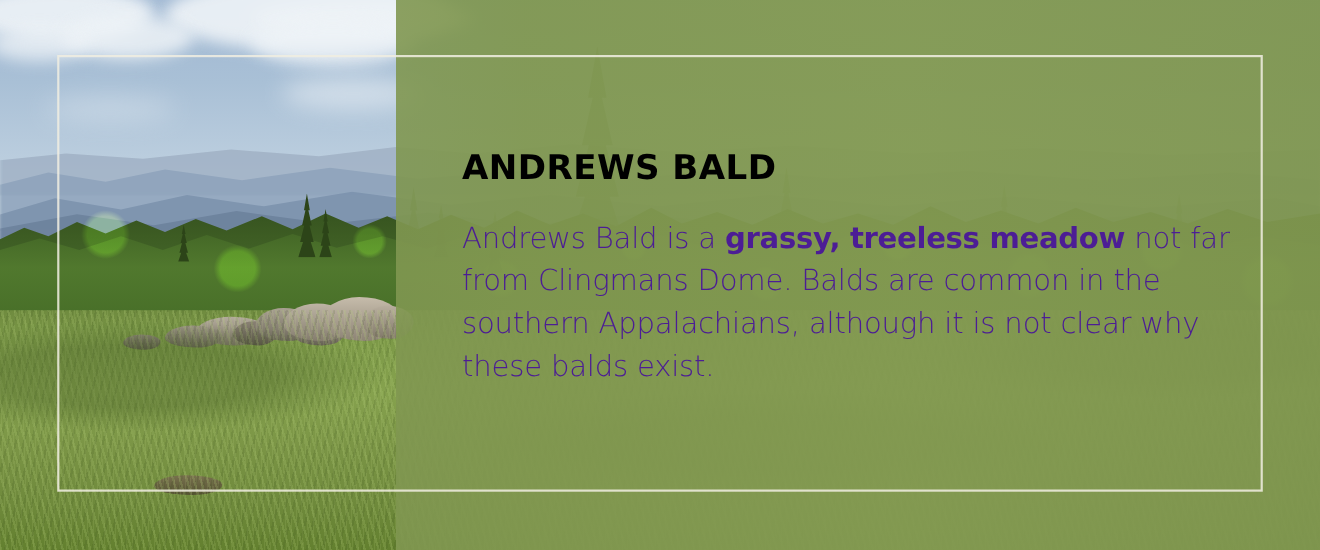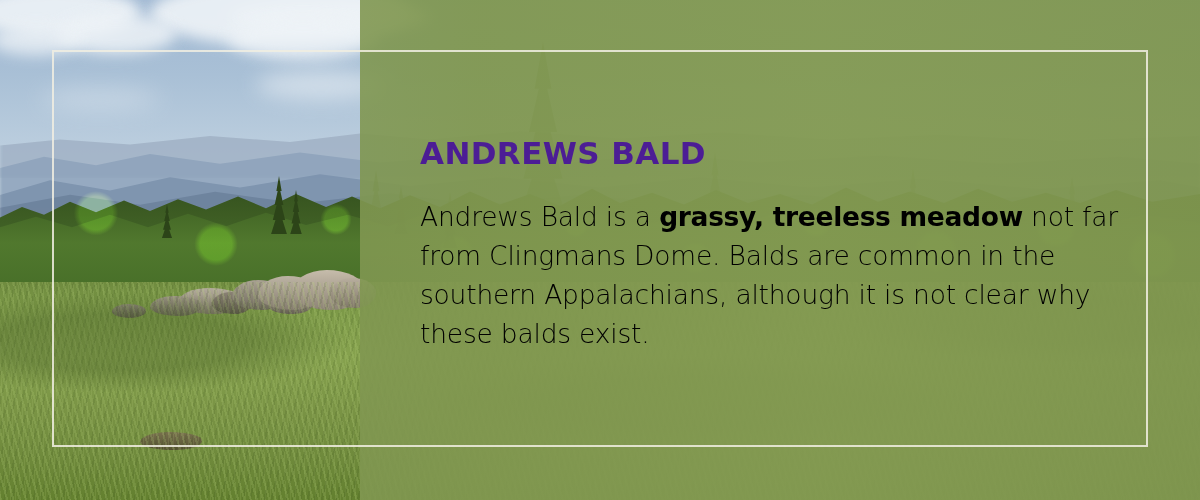--- a/index.html
+++ b/index.html
@@ -256,19 +256,19 @@
     <div class="meadow-tex"></div>
     <div class="meadow-shade"></div>
   </div>
 
   <div class="overlay" style="left: 360px; width: 840px; background: rgb(127, 150, 81);"></div>
   <div class="overlay-solidify" style="left: 360px; width: 840px;"></div>
 
   <div class="frame" style="left: 52px; top: 50px; width: 1096px; height: 397px; border-color: rgba(240, 238, 225, 0.867);"></div>
 
   <div class="content" style="left: 420px; top: 138px;">
-    <h1 class="title" style="color: #4c1d95;">ANDREWS BALD</h1>
-    <p class="body-copy" style="color: #000000; margin-top: 28px;">
+    <h1 class="title" style="color: #000000;">ANDREWS BALD</h1>
+    <p class="body-copy" style="color: #4c1d95; margin-top: 28px;">
       <span>Andrews Bald is a </span><b>grassy, treeless meadow</b><span> not far from Clingmans Dome. Balds are common in the southern Appalachians, although it is not clear why these balds exist.</span>
     </p>
   </div>
 
 </div>
 
 </body></html>

